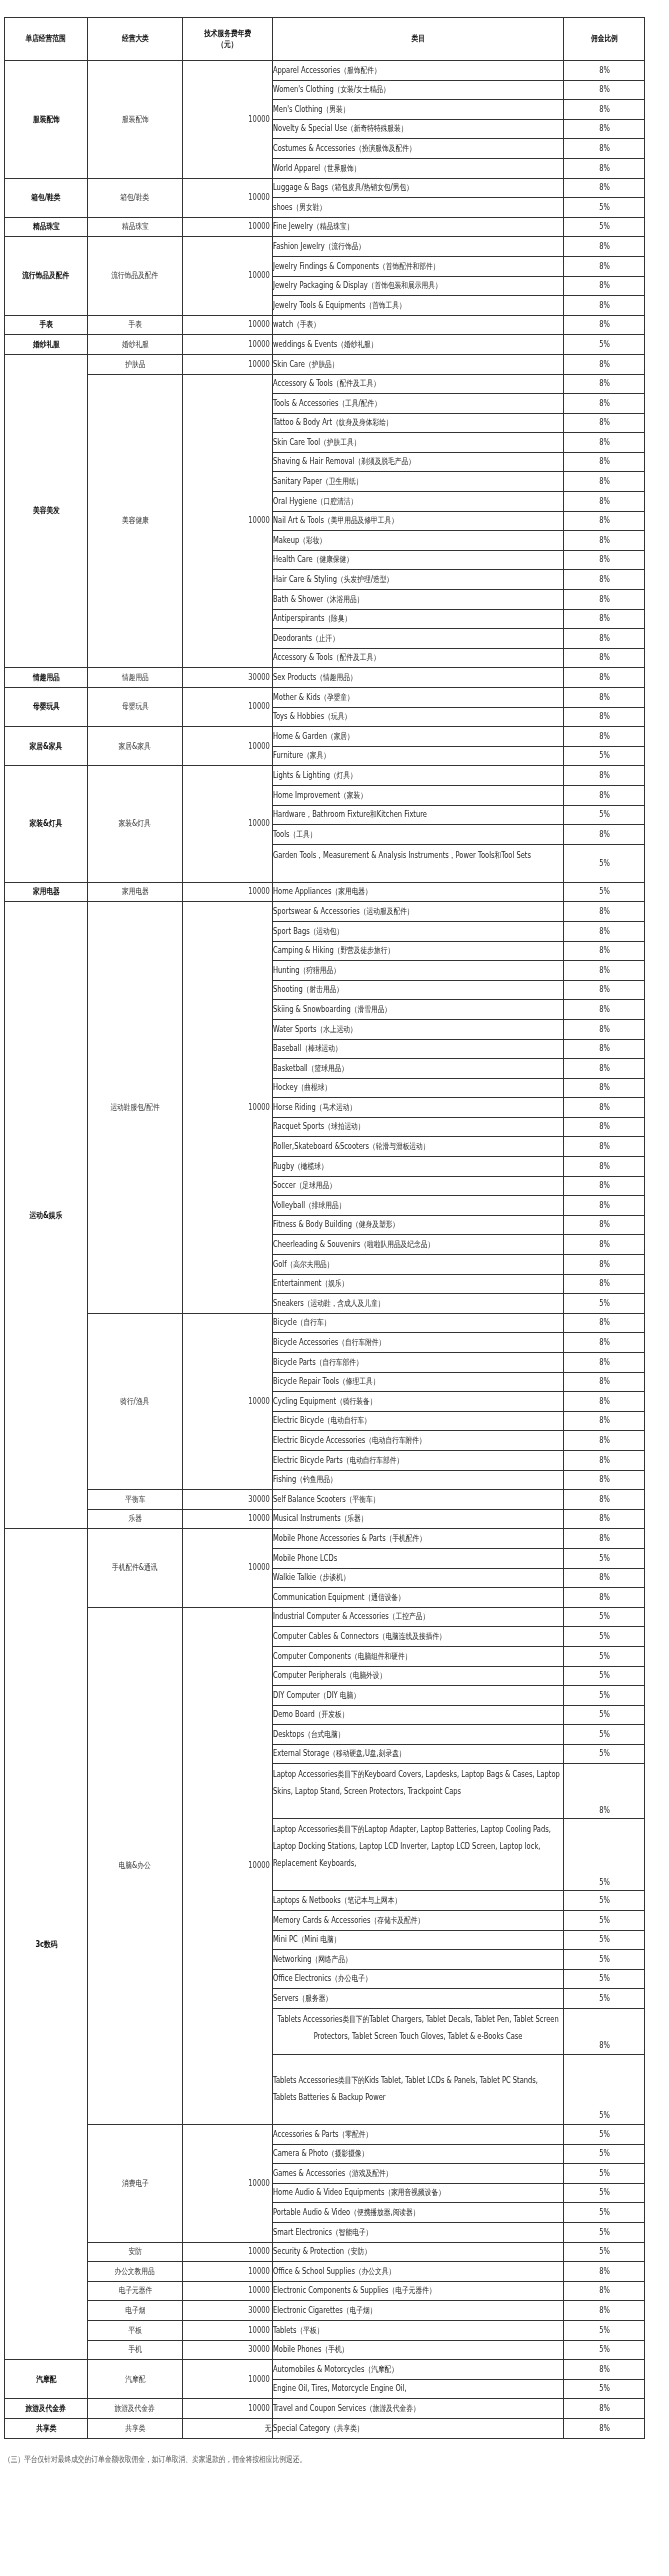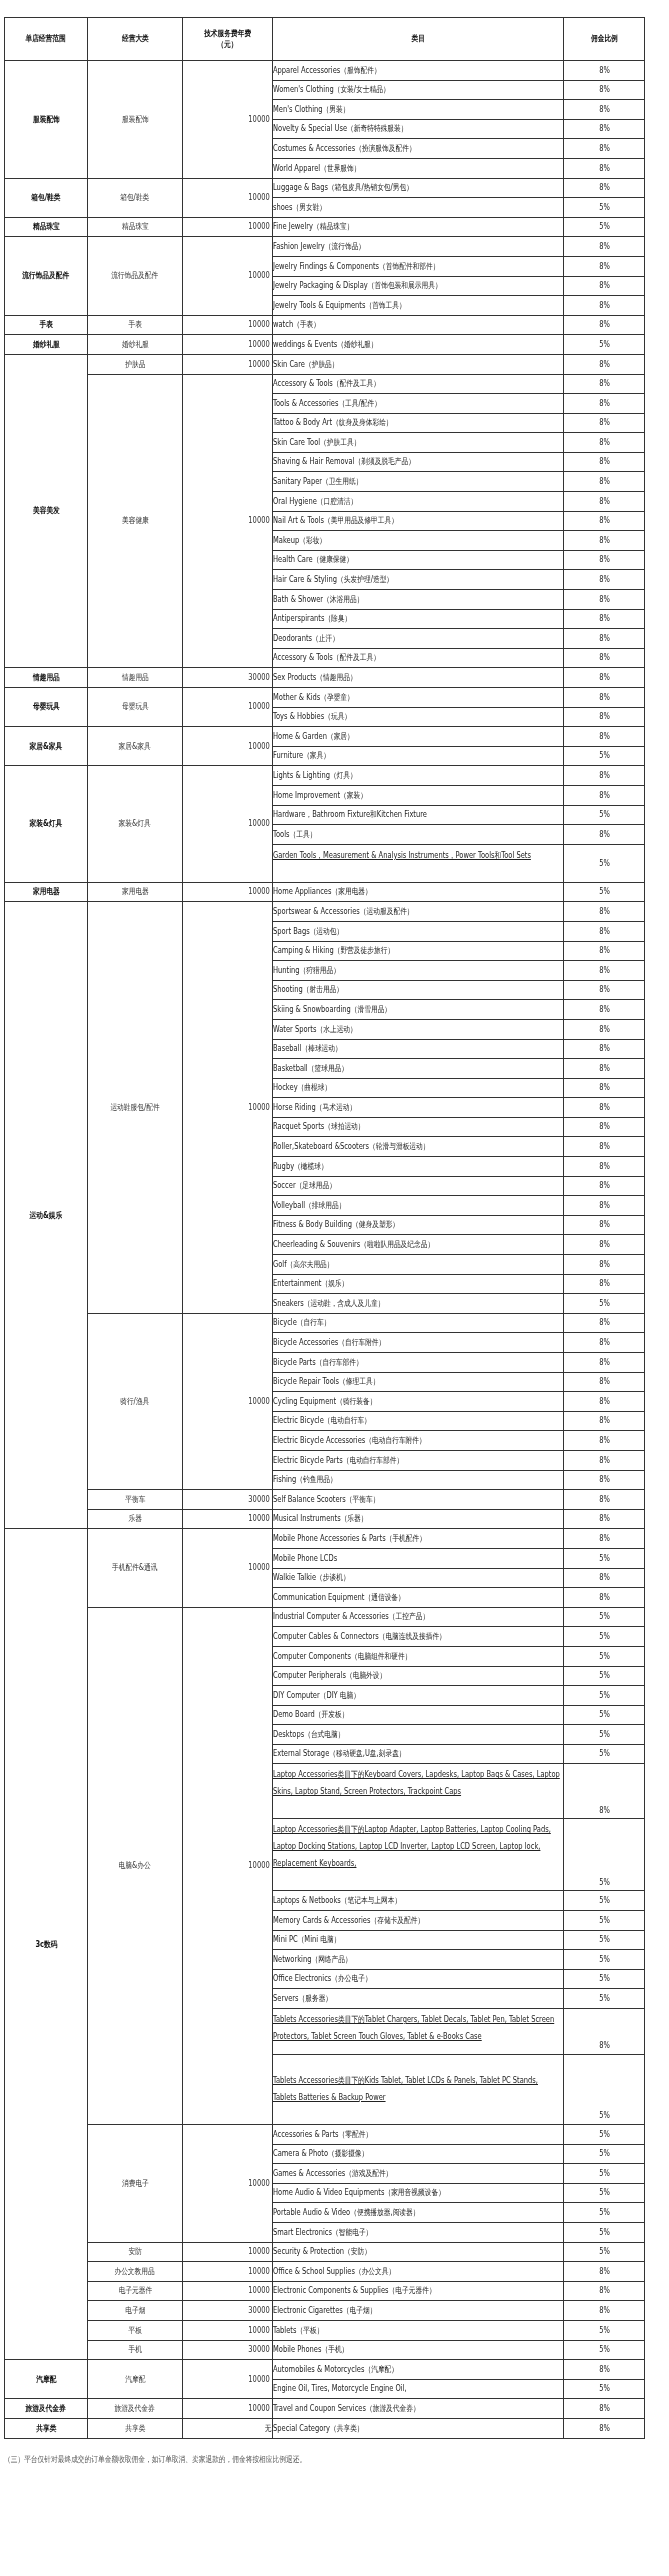--- a/index.html
+++ b/index.html
@@ -16,21 +16,21 @@
   table.rates th, table.rates td { border: 1px solid #333; padding: 0; font-size: 8.2px;
                                    line-height: 11.4px; height: 19.6px; box-sizing: border-box; }
   table.rates thead th { height: 43px; font-weight: bold; text-align: center; color: #111; }
   .cond { display: inline-block; transform: scaleX(0.82); transform-origin: left center; white-space: nowrap; }
   .condc { display: inline-block; transform: scaleX(0.82); transform-origin: center center; white-space: nowrap; }
   td.scope { text-align: center; font-weight: bold; color: #111; }
   td.major { text-align: center; color: #333; }
   td.fee { text-align: right; color: #333; }
   td.cat { text-align: left; padding-left: 1.3px; color: #222; }
   td.rate { text-align: center; color: #222; }
-  td.cat.multi { vertical-align: top; padding-top: 1.9px; text-decoration: underline; }
+  td.cat.multi { vertical-align: top; padding-top: 1.9px; }
   td.cat.multi .ml { display: block; transform: scaleX(0.82); transform-origin: left top;
                      width: 122%; line-height: 17px; white-space: normal; }
   td.rate.bottom { vertical-align: bottom; padding-bottom: 2.5px; }
   .footnote { margin-top: 15px; font-size: 8.2px; color: #555; white-space: nowrap; }
   .footnote span { display: inline-block; transform: scaleX(0.82); transform-origin: left center; }
 </style>
 </head>
 <body>
 
 <div class="doc">
@@ -483,21 +483,21 @@
         </tr>
         <tr>
           <td class="cat"><span class="cond">Office Electronics（办公电子）</span></td>
           <td class="rate"><span class="condc">5%</span></td>
         </tr>
         <tr>
           <td class="cat"><span class="cond">Servers（服务器）</span></td>
           <td class="rate"><span class="condc">5%</span></td>
         </tr>
         <tr>
-          <td class="cat multi" style="height: 46px;">
+          <td class="cat multi" style="height: 46px; text-align: center;">
             <span class="ml">Tablets  Accessories类目下的Tablet Chargers, Tablet Decals, Tablet Pen, Tablet Screen Protectors, Tablet Screen Touch Gloves, Tablet &amp; e-Books Case</span>
           </td>
           <td class="rate bottom"><span class="condc">8%</span></td>
         </tr>
         <tr>
           <td class="cat multi" style="height: 70px; padding-top: 16.5px;">
             <span class="ml">Tablets  Accessories类目下的Kids Tablet, Tablet LCDs &amp; Panels, Tablet PC Stands, Tablets Batteries &amp; Backup Power</span>
           </td>
           <td class="rate bottom"><span class="condc">5%</span></td>
         </tr>

